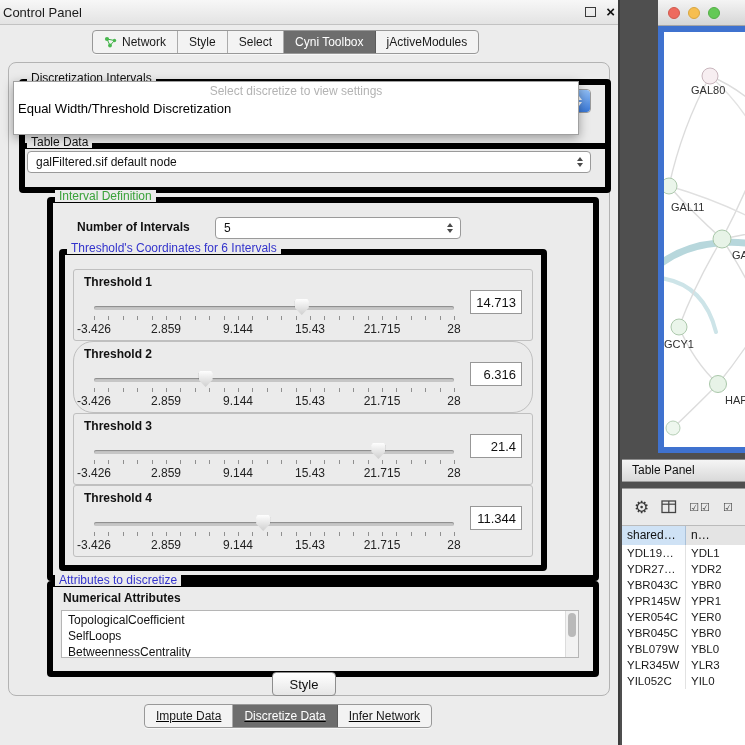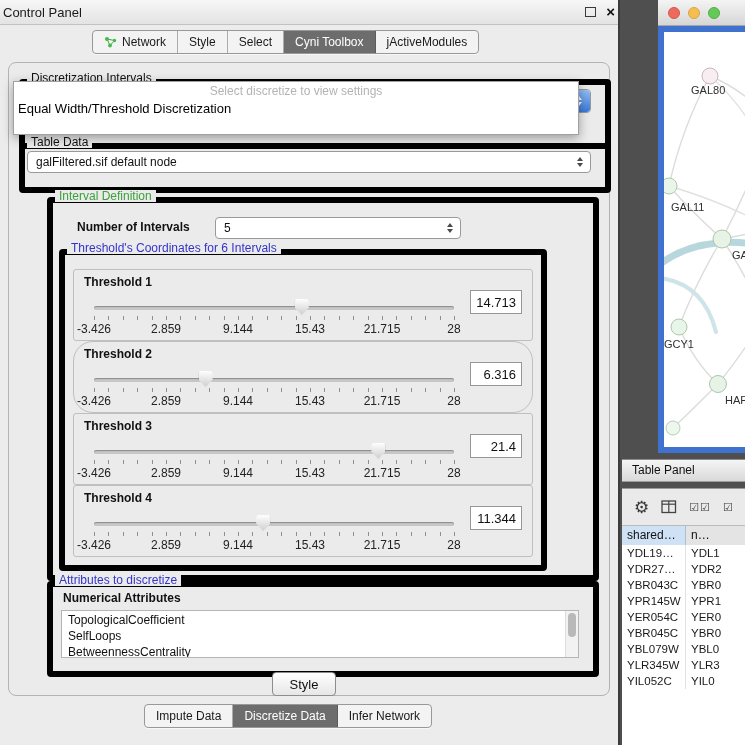--- a/index.html
+++ b/index.html
@@ -19,21 +19,21 @@
   .close-x{font-size:15px;font-weight:bold;color:#111;line-height:14px;}
 
   
   .seg{position:absolute;display:flex;height:22px;border:1px solid #989898;border-radius:4px;
     background:#f3f3f3;overflow:hidden;box-shadow:0 1px 0 rgba(255,255,255,.6);}
   .seg-item{display:flex;align-items:center;gap:5px;padding:0 11px;font-size:12px;color:#1a1a1a;
     border-right:1px solid #ababab;white-space:nowrap;}
   .seg-item:last-child{border-right:none;}
   .seg-item.selected{background:#6d6d6d;color:#fff;border-right-color:#5c5c5c;}
   .top-tabs{left:92px;top:30px;}
-  .bottom-tabs{left:144px;top:704px;}
+  .bottom-tabs{left:144px;top:704px;text-decoration:underline;}
   .tab-icon{display:inline-flex;align-items:center;}
 
   .content-panel{position:absolute;left:8px;top:62px;width:602px;height:634px;background:#ebebeb;
     border:1px solid #b3b3b3;border-radius:8px;box-sizing:border-box;}
 
   .groupbox{position:absolute;border:6px solid #000000;border-radius:4px;}
   .group-title{position:absolute;font-size:12px;line-height:12px;background:#ebebeb;padding:0 4px;color:#111;z-index:2;white-space:nowrap;}
   .group-title.green{color:#3aa23a;}
   .group-title.blue{color:#3333cc;}
 

